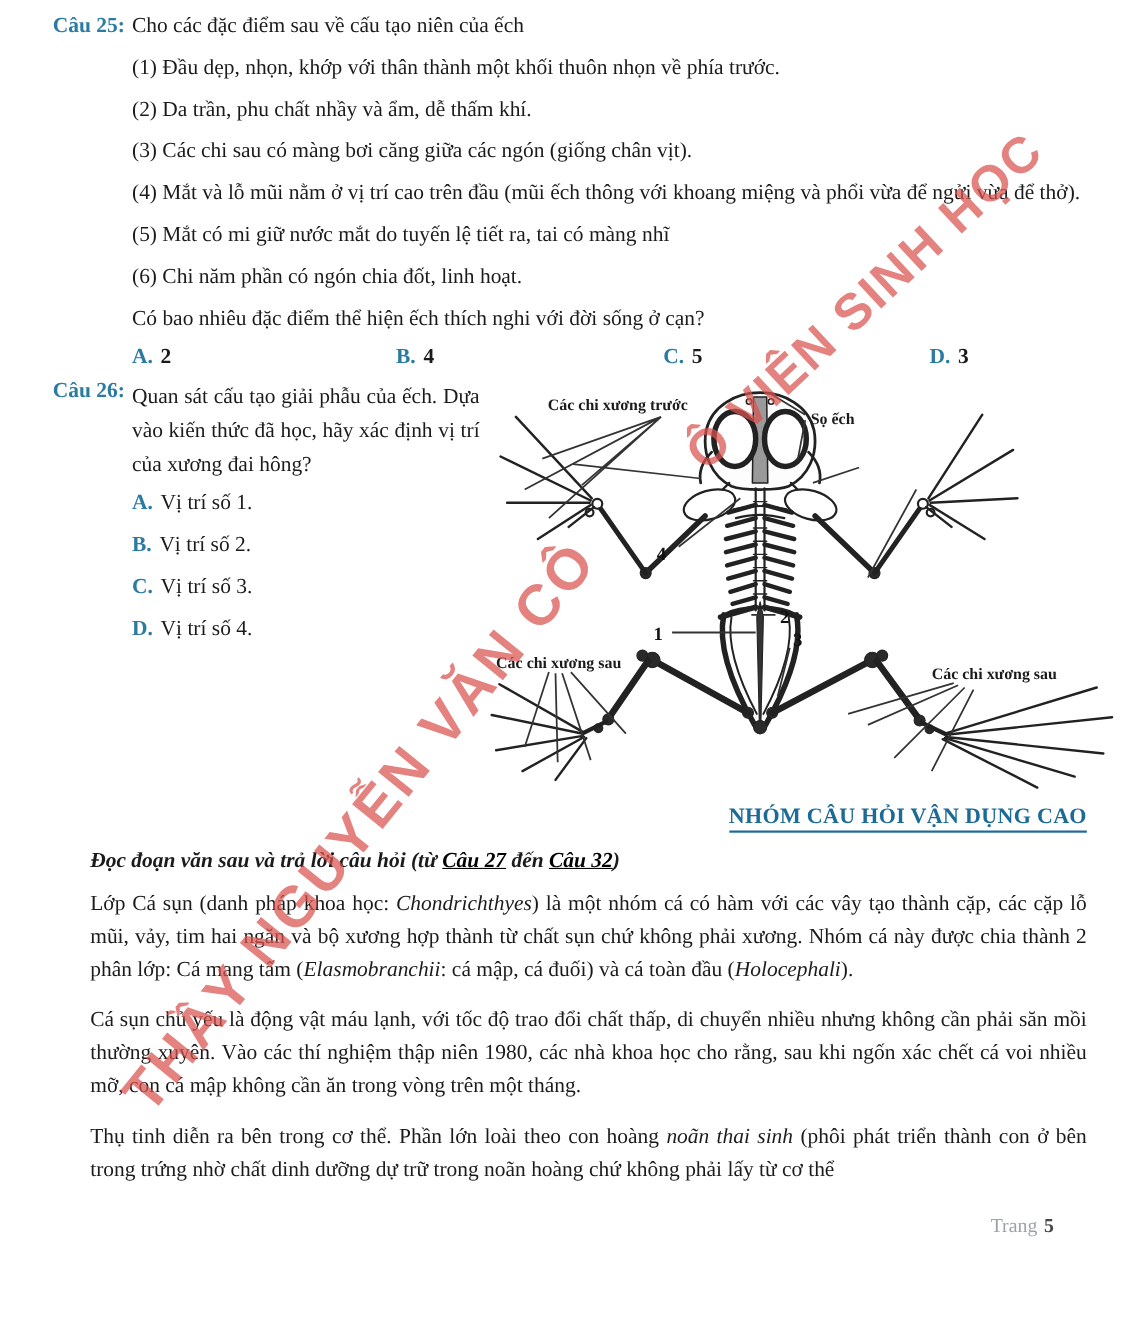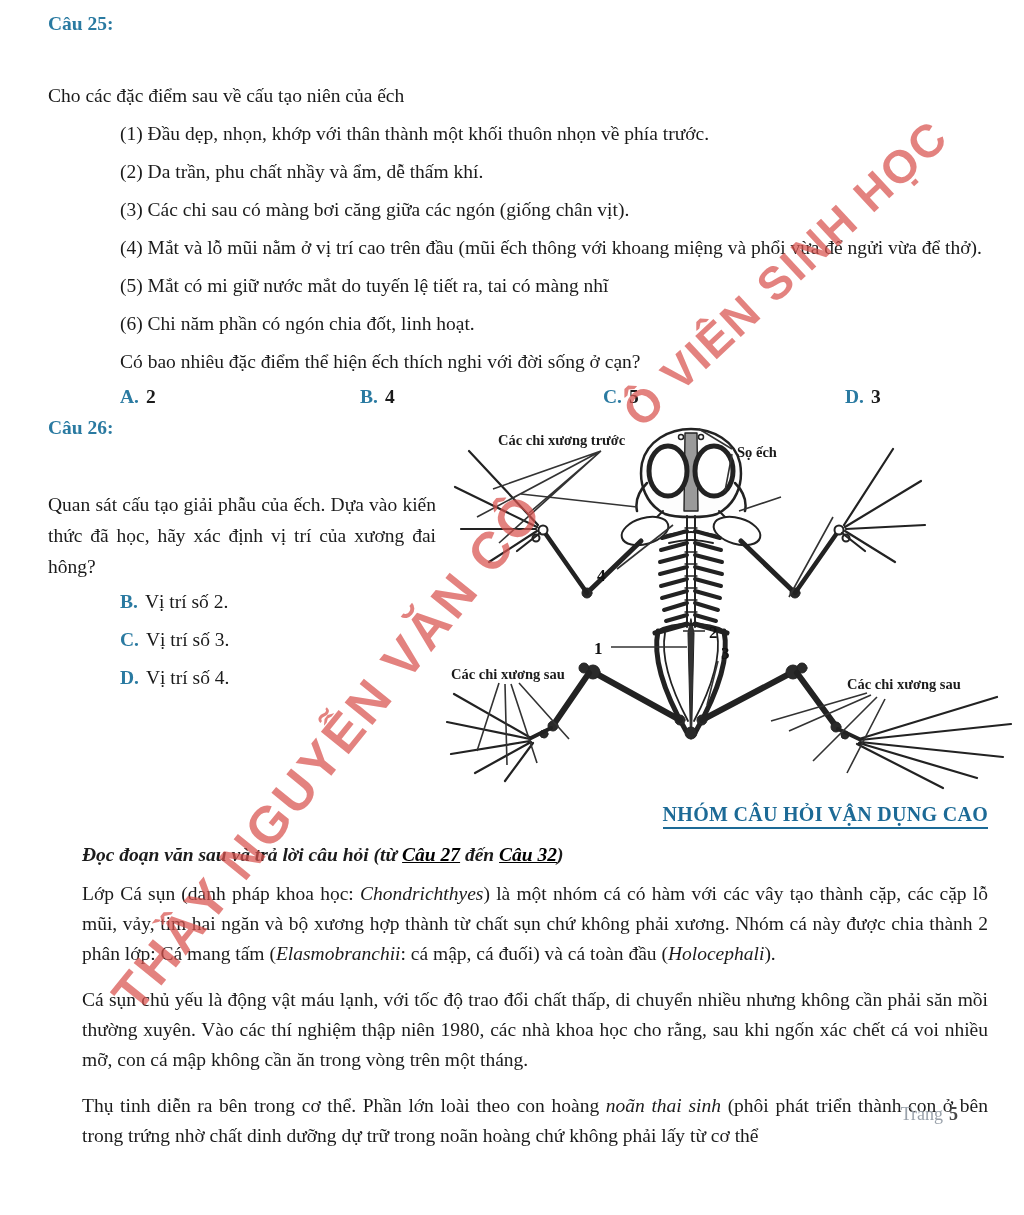--- a/index.html
+++ b/index.html
@@ -2,21 +2,21 @@
 <html><head>
 <meta charset="utf-8">
 <style>
   html,body{margin:0;padding:0;background:#e9e9e9;}
   .page{
     position:relative;width:1024px;height:1215px;margin:0 auto;
     background:#ffffff;overflow:hidden;
     font-family:"Liberation Serif",serif;font-size:19.5px;color:#1b1b1b;
   }
   .content{padding:13px 36px 0 48px;}
-  .qrow{display:flex;flex-direction:column;}
+  .qrow{display:flex;}
   .qlabel{flex:0 0 72px;font-weight:bold;color:#2a7aa1;}
   .qbody{flex:1;}
   .items{margin-left:72px;margin-top:14px;}
   .item{line-height:25px;margin-bottom:13px;}
   .q25-question{margin-left:72px;line-height:25px;margin-bottom:10px;}
   .opt-row{margin-left:72px;display:grid;grid-template-columns:240px 243px 242px auto;line-height:25px;}
   .ol{font-weight:bold;color:#2a7aa1;margin-right:7px;}
   .ov{font-weight:bold;}
   .q26wrap{position:relative;height:378px;margin-top:8px;}
   .q26left{width:388px;}
@@ -72,20 +72,21 @@
       <div><span class="ol">D.</span><span class="ov">3</span></div>
     </div>
 
     <div class="q26wrap">
       <div class="q26left">
         <div class="qrow">
           <div class="qlabel">Câu 26:</div>
           <div class="qbody q26stem">Quan sát cấu tạo giải phẫu của ếch. Dựa vào kiến thức đã học, hãy xác định vị trí của xương đai hông?</div>
         </div>
         <div class="q26opts" style="margin-left:72px;">
+          <div class="q26opt"><span class="ol">A.</span><span>Vị trí số 1.</span></div>
           <div class="q26opt"><span class="ol">B.</span><span>Vị trí số 2.</span></div>
           <div class="q26opt"><span class="ol">C.</span><span>Vị trí số 3.</span></div>
           <div class="q26opt"><span class="ol">D.</span><span>Vị trí số 4.</span></div>
         </div>
       </div>
 
       <div class="diagram">
         <svg viewBox="0 0 584 372">
           <g stroke="#222" fill="none" stroke-linecap="round" stroke-linejoin="round">
 

